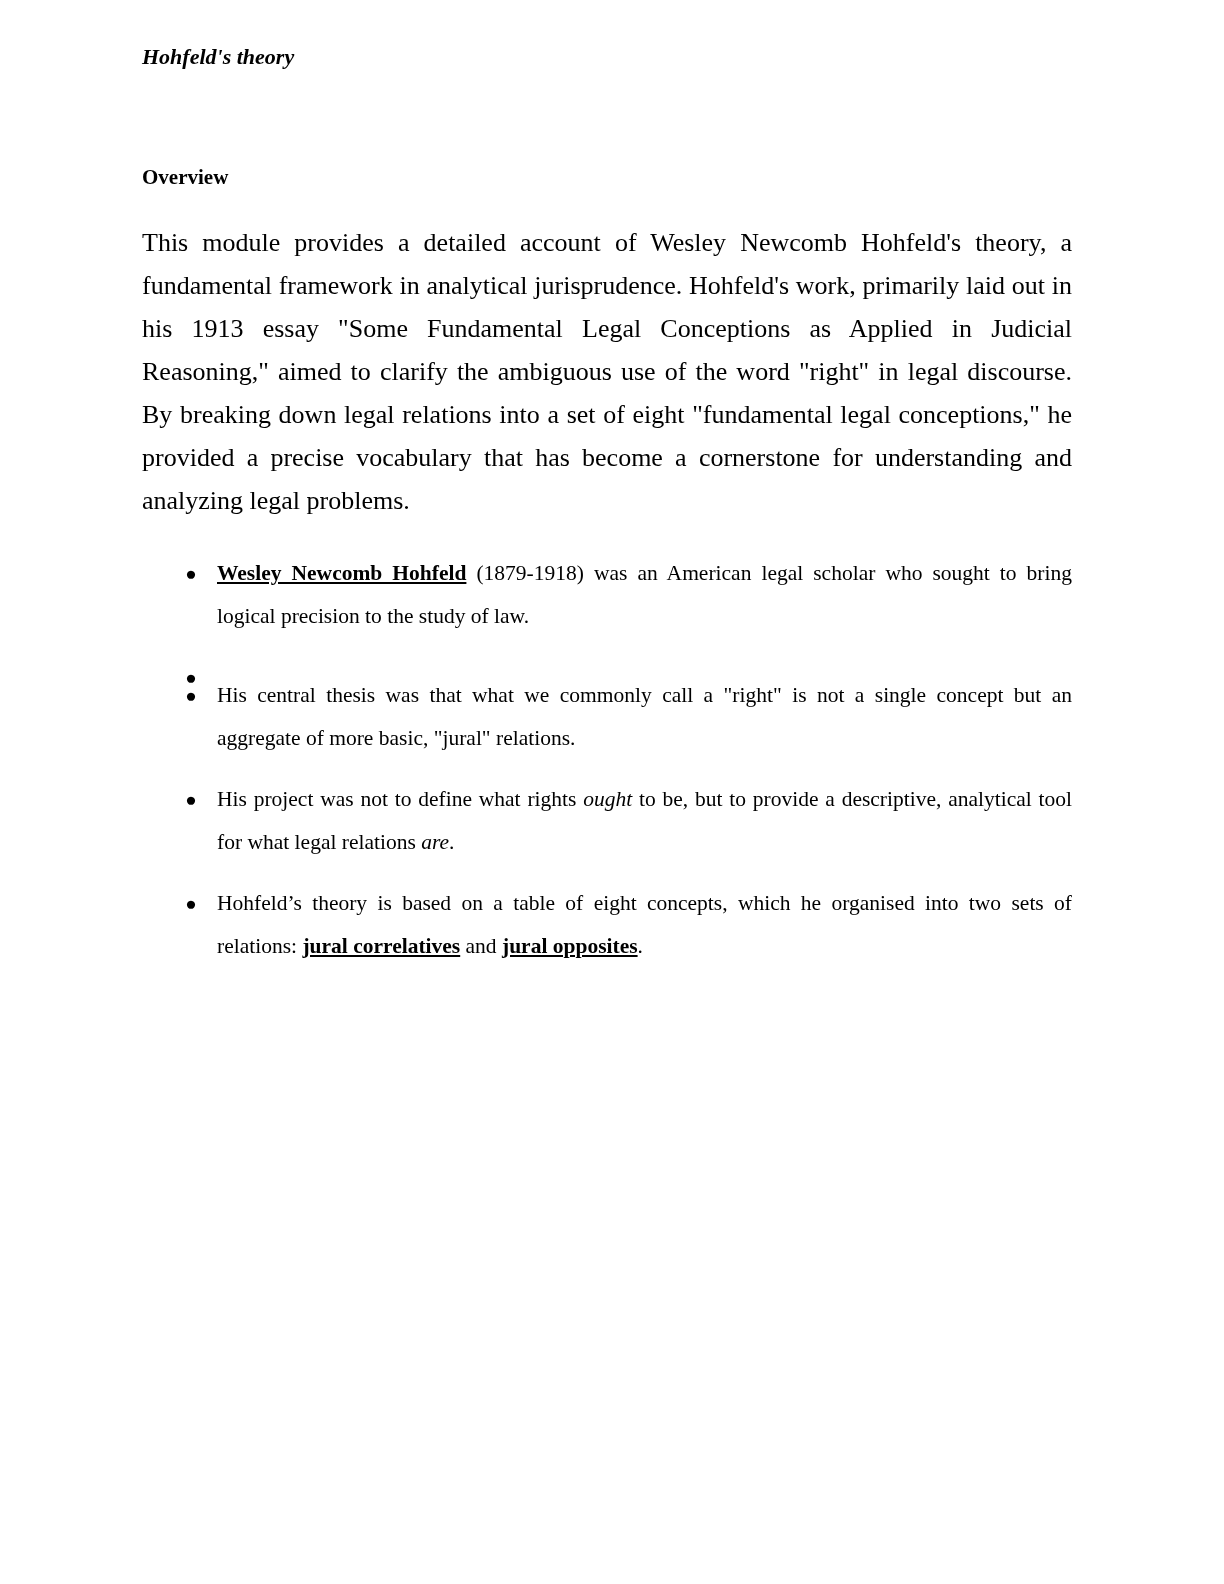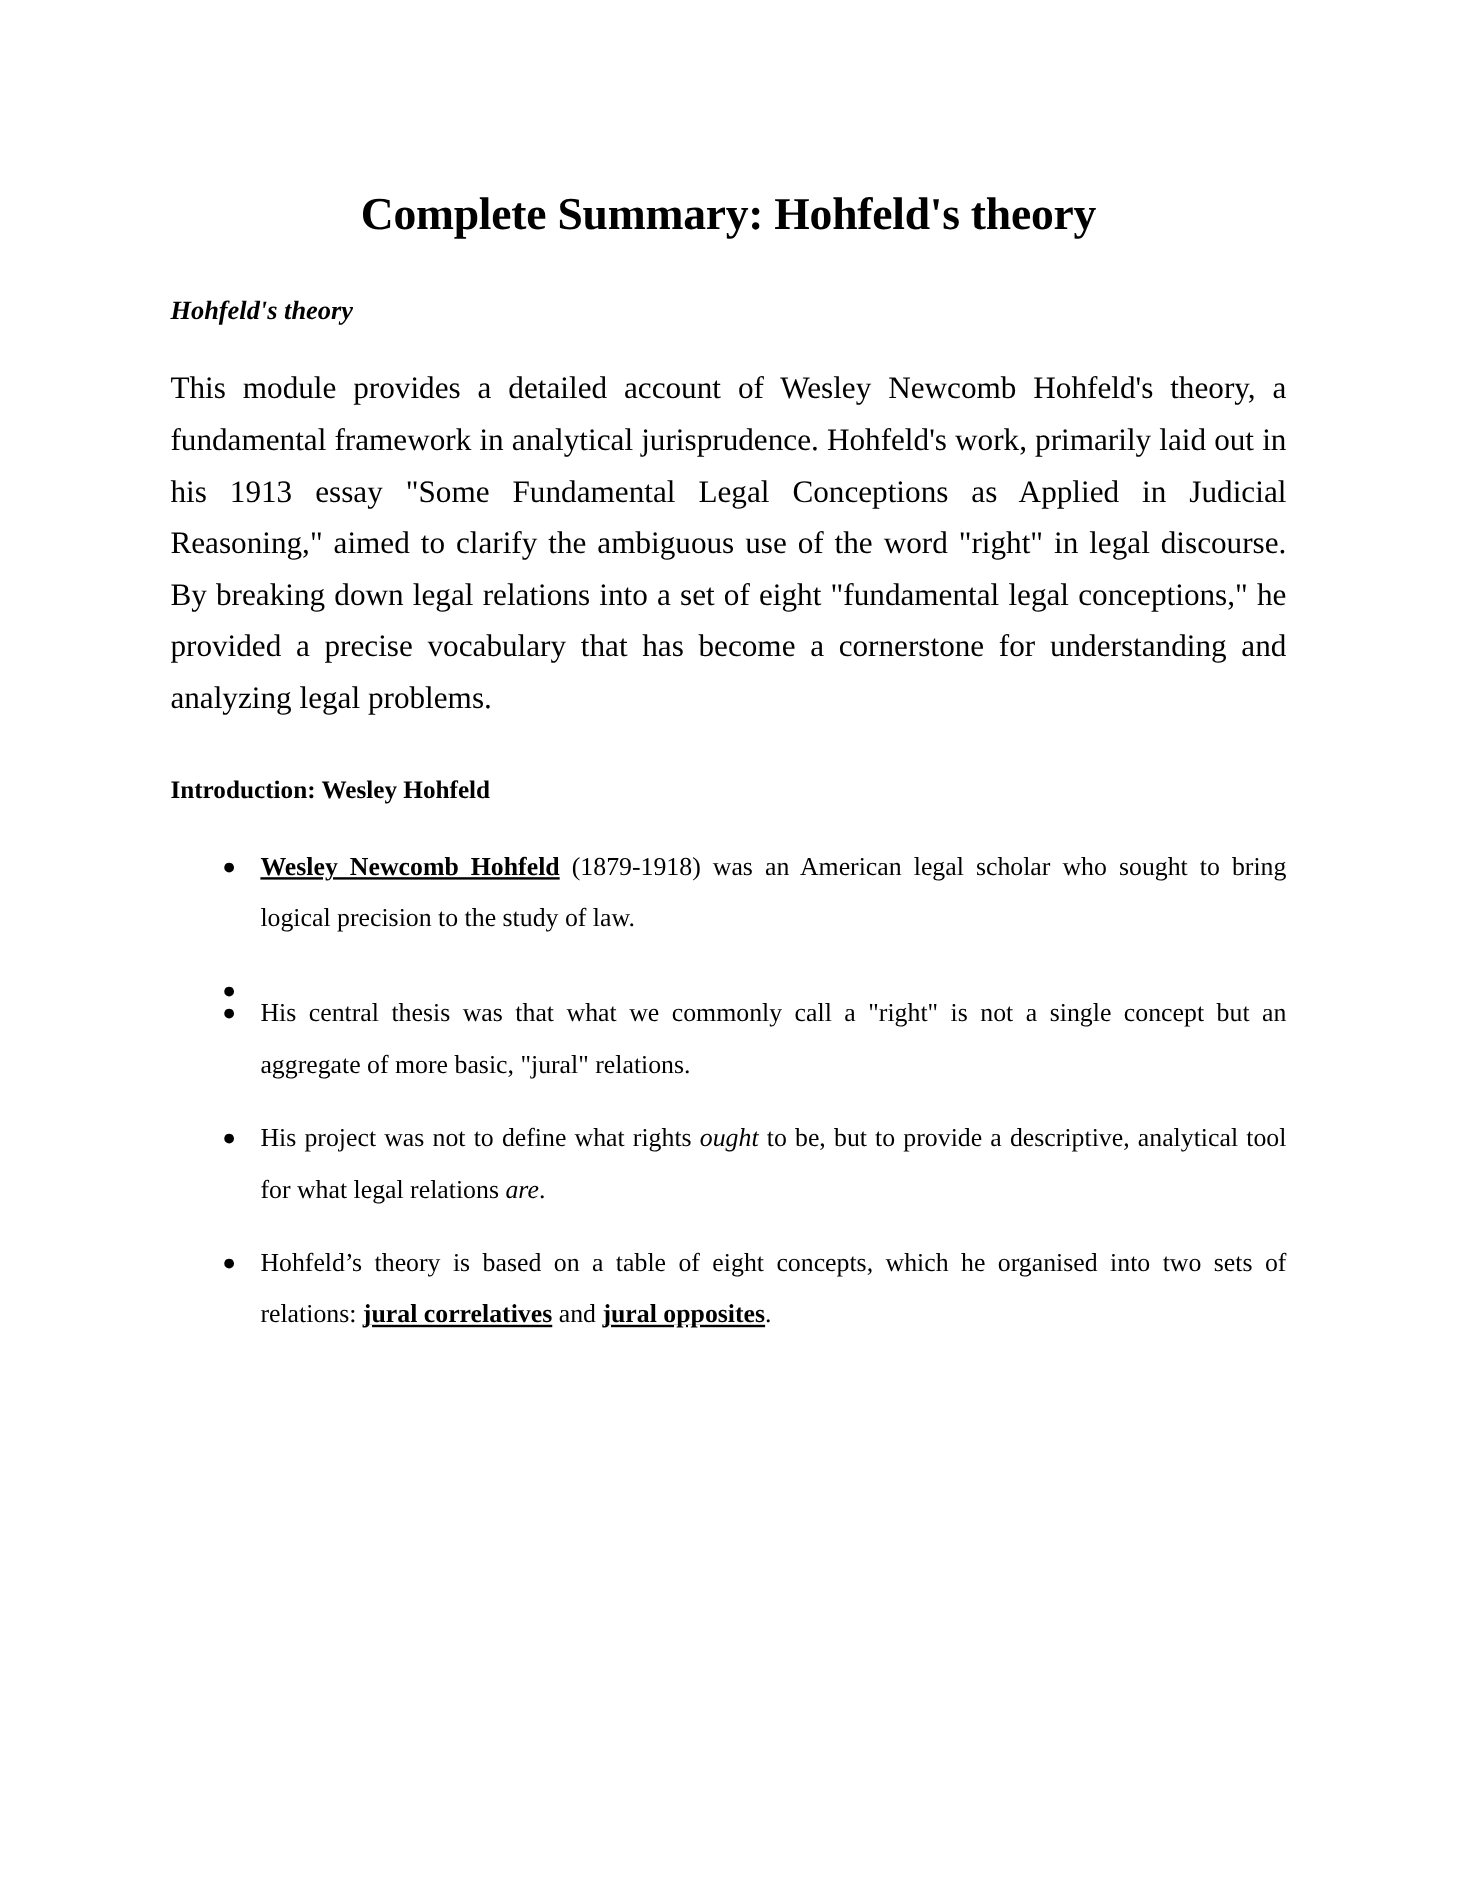--- a/index.html
+++ b/index.html
@@ -108,28 +108,27 @@
 
   b, strong { font-weight: bold; text-decoration: underline; }
   i, em { font-style: italic; }
 </style>
 </head>
 <body>
 
 <div class="page">
   <div class="content">
 
-    <h1 class="doc-title">Complete Summary: Hohfeld's theory</h1>
 
     <h2 class="doc-subtitle">Hohfeld's theory</h2>
 
+    <h3 class="section-heading heading-overview">Overview</h3>
 
     <p class="body-para">This module provides a detailed account of Wesley Newcomb Hohfeld's theory, a fundamental framework in analytical jurisprudence. Hohfeld's work, primarily laid out in his 1913 essay "Some Fundamental Legal Conceptions as Applied in Judicial Reasoning," aimed to clarify the ambiguous use of the word "right" in legal discourse. By breaking down legal relations into a set of eight "fundamental legal conceptions," he provided a precise vocabulary that has become a cornerstone for understanding and analyzing legal problems.</p>
 
-    <h3 class="section-heading heading-intro">Introduction: Wesley Hohfeld</h3>
 
     <ul class="bullet-list">
 
       <li>
         <span class="bullet-marker">●</span>
         <span class="li-text"><b>Wesley Newcomb Hohfeld</b><span> (1879-1918) was an American legal scholar who sought to bring logical precision to the study of law.</span></span>
       </li>
 
       <li>
         <span class="bullet-marker">●</span>

